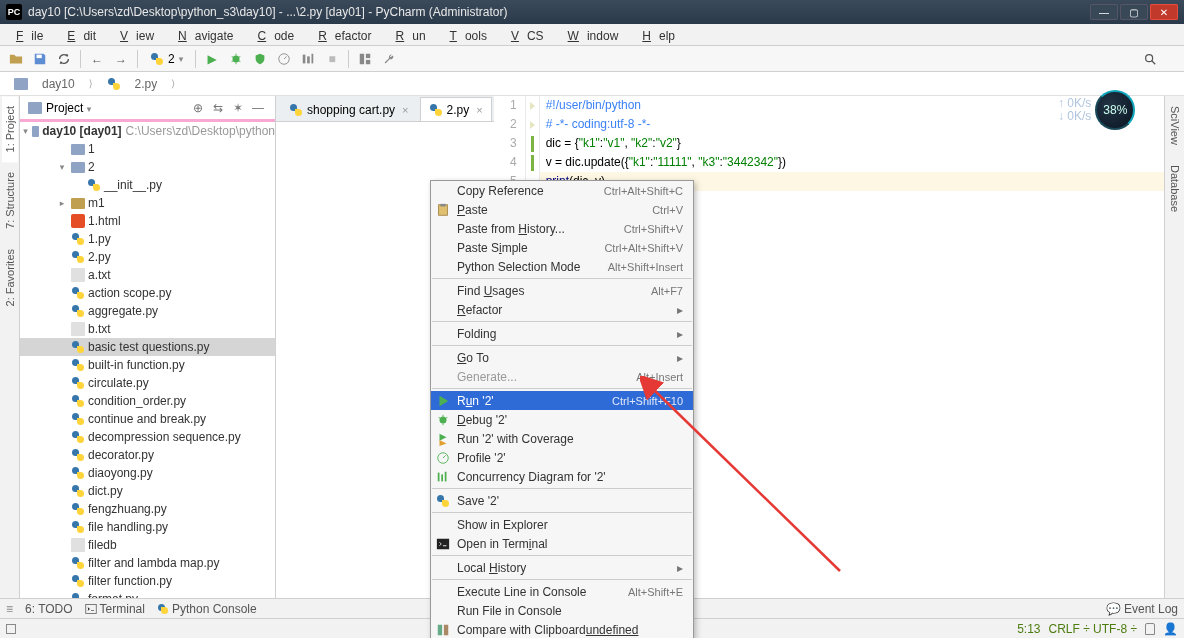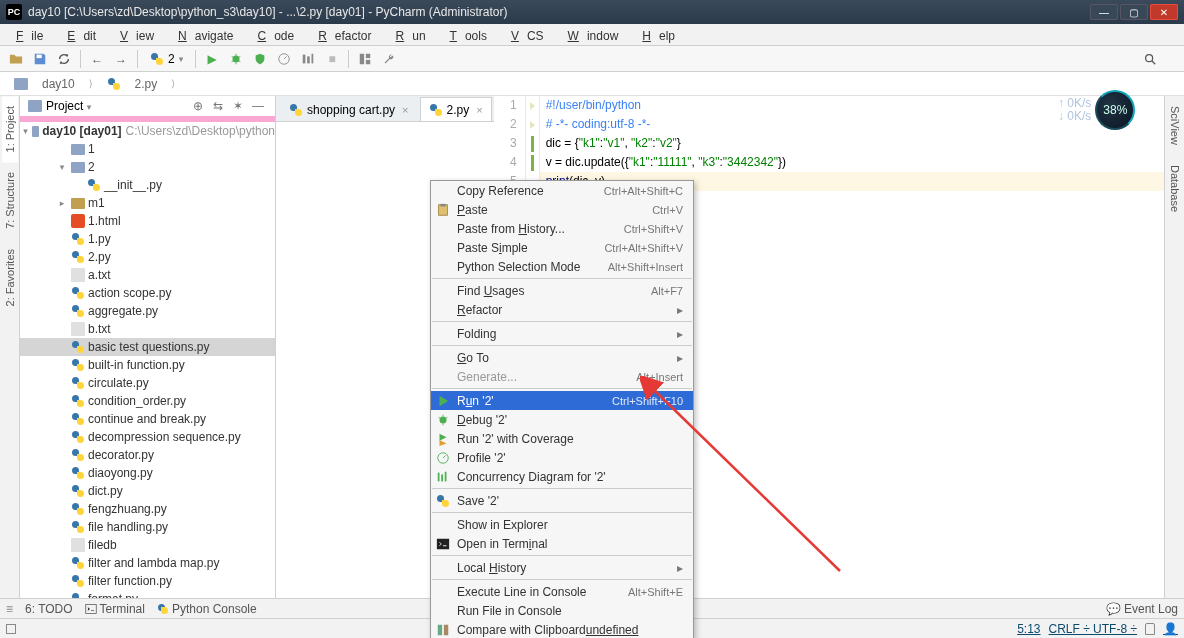--- a/index.html
+++ b/index.html
@@ -42,21 +42,21 @@
 .left-strip { width:20px; background:#f2f2f2; border-right:1px solid #d0d0d0; display:flex; flex-direction:column; align-items:center; }
 .left-strip .vtab { writing-mode:vertical-rl; transform:rotate(180deg); padding:10px 2px; color:#555; font-size:11px; cursor:pointer; }
 .left-strip .vtab.active { background:#fff; }
 
 
 .right-strip { width:20px; background:#f2f2f2; border-left:1px solid #d0d0d0; display:flex; flex-direction:column; align-items:center; }
 .right-strip .vtab { writing-mode:vertical-rl; padding:10px 2px; color:#555; font-size:11px; cursor:pointer; }
 
 
 .project-panel { width:256px; background:#fff; border-right:1px solid #d0d0d0; display:flex; flex-direction:column; overflow:hidden; }
-.panel-header { height:26px; display:flex; align-items:center; padding:0 8px; border-bottom:6px solid #f9a8d4; }
+.panel-header { height:26px; display:flex; align-items:center; padding:0 8px; border-bottom:3px solid #f9a8d4; }
 .panel-header .folder-ico { margin-right:4px; }
 .panel-header .title { flex:1; font-weight:normal; }
 .panel-header .hicon { width:18px; height:18px; margin-left:2px; color:#777; text-align:center; line-height:18px; }
 .tree { flex:1; overflow:auto; }
 .tree-row { display:flex; align-items:center; height:18px; padding-left:0; white-space:nowrap; }
 .tree-row.selected { background:#d5d5d5; }
 .expander { width:12px; text-align:center; color:#888; font-size:9px; }
 .fname { color:#333; }
 .fpath { color:#999; margin-left:4px; }
 .indent { display:inline-block; }
@@ -104,21 +104,21 @@
 
 
 .arrow-svg { position:absolute; left:640px; top:376px; width:220px; height:200px; z-index:60; pointer-events:none; }
 
 
 .bottom-tabs { height:20px; background:#f2f2f2; border-top:1px solid #d0d0d0; display:flex; align-items:center; padding:0 6px; gap:12px; color:#555; }
 .bottom-tabs .btab { display:flex; align-items:center; gap:3px; }
 .bottom-tabs .spacer { flex:1; }
 
 
-.statusbar { height:20px; background:#f2f2f2; border-top:1px solid #d0d0d0; display:flex; align-items:center; padding:0 6px; color:#0c4a6e;text-decoration:underline; }
+.statusbar { height:20px; background:#f2f2f2; border-top:1px solid #d0d0d0; display:flex; align-items:center; padding:0 6px; color:#4d7c0f; }
 .statusbar .sq { width:10px; height:10px; border:1px solid #888; margin-right:8px; }
 .statusbar .sb-right { margin-left:auto; display:flex; align-items:center; gap:8px; }
 .lock-ico { width:10px; height:12px; border:1px solid #888; border-radius:2px 2px 0 0; position:relative; }
 
 
 .netwidget { position:absolute; right:36px; top:88px; width:90px; height:44px; z-index:40; display:flex; align-items:center; }
 .netwidget .stats { font-size:10px; color:#b0c4de; line-height:13px; }
 .netwidget .circle { width:40px; height:40px; border-radius:50%; background:radial-gradient(circle at 35% 35%, #223344, #0a1522); margin-left:4px; display:flex; align-items:center; justify-content:center; color:#cfe; font-size:12px; border:2px solid #1a4a5a; border-top-color:#10a5bb; border-right-color:#10a5bb; }
 </style>
 </head>

